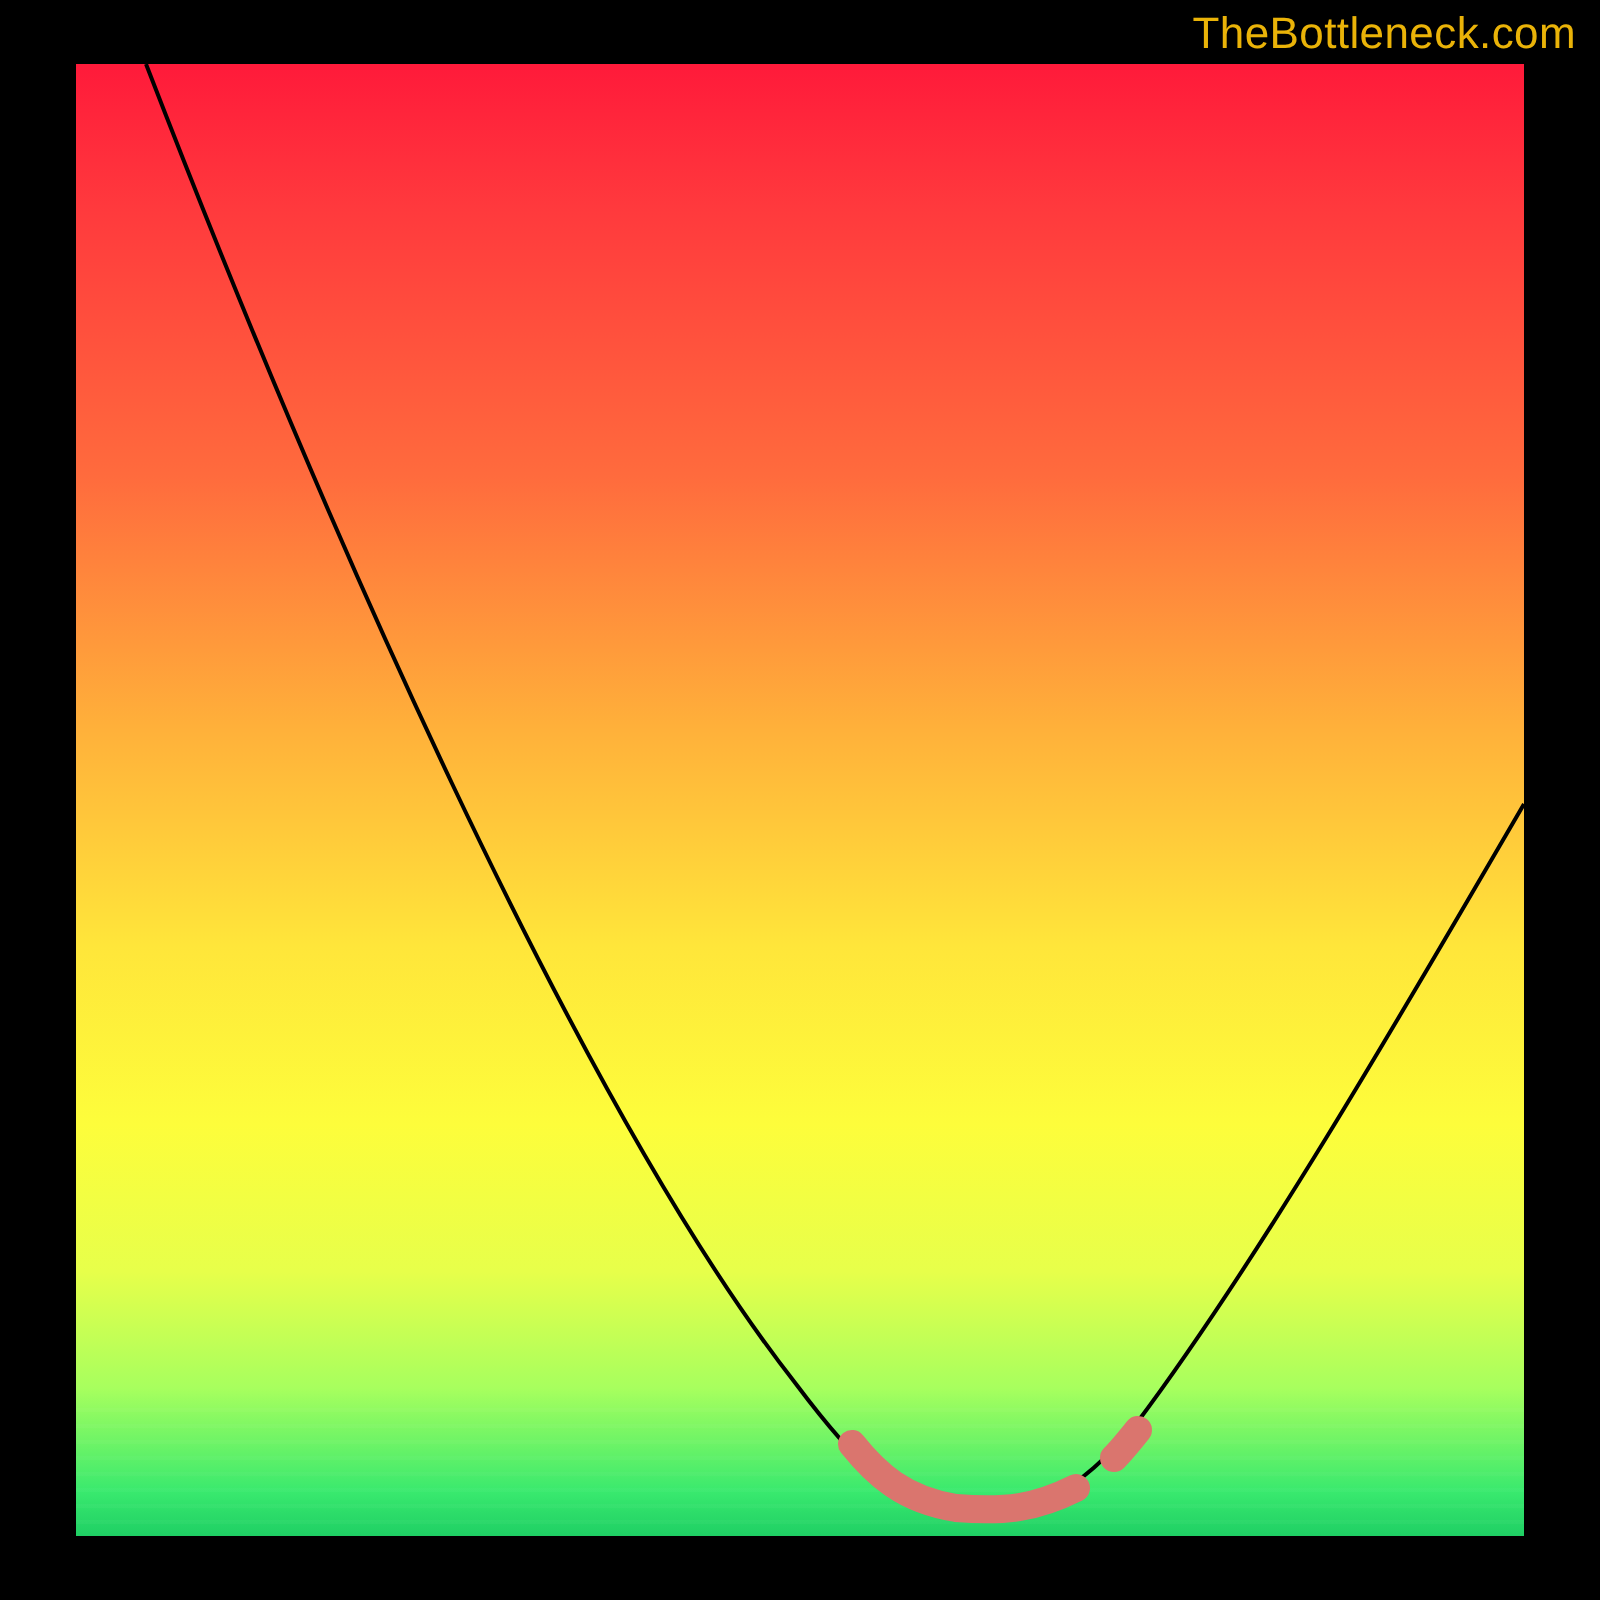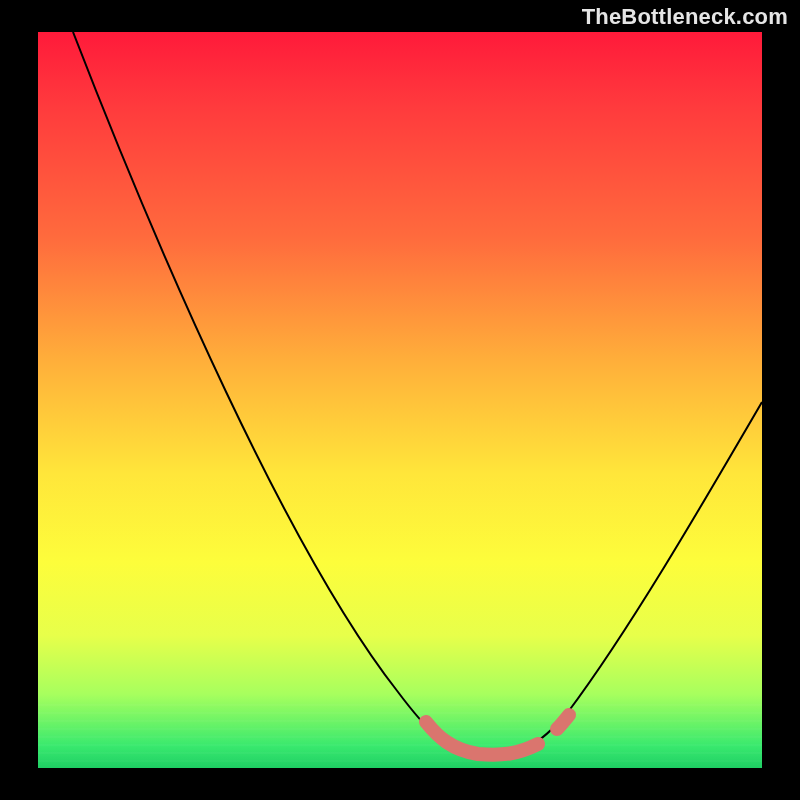--- a/index.html
+++ b/index.html
@@ -14,23 +14,23 @@
   .frame {
     position: relative;
     width: 800px;
     height: 800px;
     background: #000;
   }
   .attribution {
     position: absolute;
     top: 4px;
     right: 12px;
-    color: #e5e5e5;
+    color: #eab308;
     font-size: 22px;
-    font-weight: 700;
+    font-weight: 400;
     letter-spacing: 0.2px;
     z-index: 5;
   }
   .plot-area {
     position: absolute;
     left: 38px;
     top: 32px;
     width: 724px;
     height: 736px;
     

